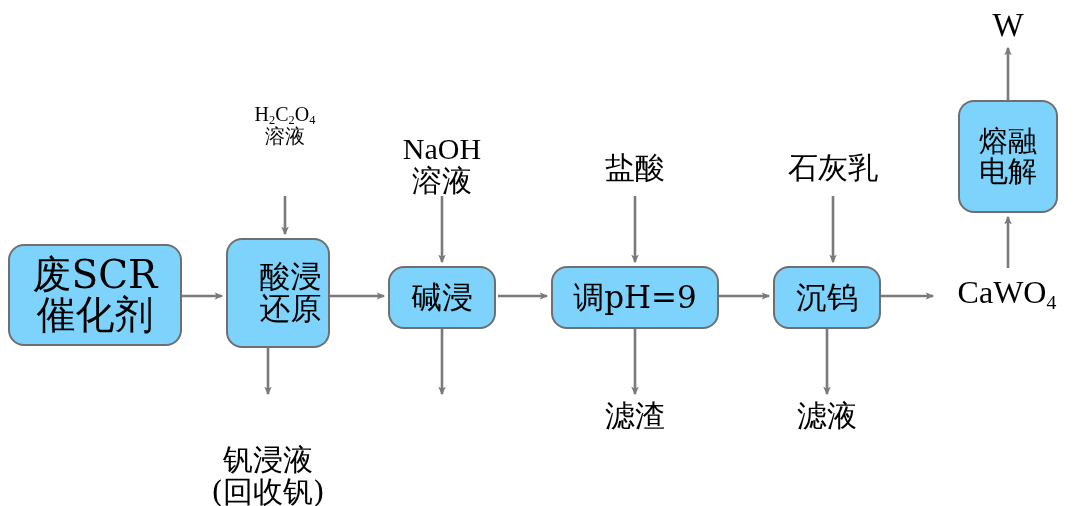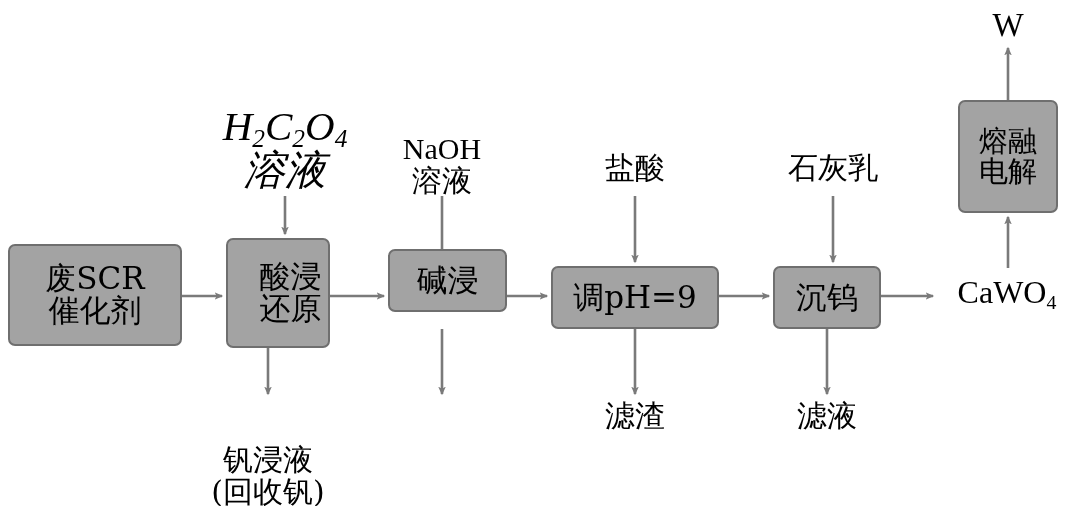--- a/index.html
+++ b/index.html
@@ -22,22 +22,22 @@
     position: absolute;
     left: 0;
     top: 0;
     width: 1080px;
     height: 506px;
   }
   .node {
     position: absolute;
     box-sizing: border-box;
     border: 2.5px solid #6f6f6f;
-    border-radius: 7px;
-    background: #a3a3a3;
+    border-radius: 16px;
+    background: #7dd3fc;
     display: flex;
     flex-direction: column;
     align-items: center;
     justify-content: center;
     line-height: 1.02;
     white-space: nowrap;
     z-index: 3;
   }
   .node .ln {
     display: block;
@@ -85,48 +85,48 @@
       <line x1="268" y1="348" x2="268" y2="394" marker-end="url(#ah)"></line>
       <line x1="442" y1="329" x2="442" y2="394" marker-end="url(#ah)"></line>
       <line x1="635" y1="329" x2="635" y2="394" marker-end="url(#ah)"></line>
       <line x1="827" y1="329" x2="827" y2="394" marker-end="url(#ah)"></line>
 
       <line x1="1008" y1="268" x2="1008" y2="217" marker-end="url(#ah)"></line>
       <line x1="1008" y1="100" x2="1008" y2="48" marker-end="url(#ah)"></line>
     </g>
   </svg>
 
-  <div class="node cjk" style="left:8px; top:244px; width:174px; height:102px; font-size:31px;">
+  <div class="node cjk" style="left:8px; top:244px; width:174px; height:102px; font-size:39px;">
     <span class="ln">废SCR</span>
     <span class="ln">催化剂</span>
   </div>
 
   <div class="node cjk" style="left:226px; top:238px; width:104px; height:110px; font-size:31px;padding-left:25px;">
     <span class="ln">酸浸</span>
     <span class="ln">还原</span>
   </div>
 
-  <div class="node cjk" style="left:388px; top:249px; width:119px; height:63px; font-size:31px;">
+  <div class="node cjk" style="left:388px; top:266px; width:108px; height:63px; font-size:31px;">
     <span class="ln">碱浸</span>
   </div>
 
   <div class="node cjk" style="left:551px; top:266px; width:168px; height:63px; font-size:31px;">
     <span class="ln">调pH=9</span>
   </div>
 
   <div class="node cjk" style="left:773px; top:266px; width:108px; height:63px; font-size:31px;">
     <span class="ln">沉钨</span>
   </div>
 
   <div class="node cjk" style="left:958px; top:100px; width:100px; height:113px; font-size:29px;">
     <span class="ln">熔融</span>
     <span class="ln">电解</span>
   </div>
 
-  <div class="label" style="left:285px; top:104px; transform:translateX(-50%); font-size:41px;font-style:italic;">
+  <div class="label" style="left:285px; top:104px; transform:translateX(-50%); font-size:20px;">
     <span class="ln">H<sub>2</sub>C<sub>2</sub>O<sub>4</sub></span>
     <span class="ln cjk">溶液</span>
   </div>
 
   <div class="label" style="left:442px; top:104px; transform:translateX(-50%); font-size:30px;margin-top:29px;">
     <span class="ln">NaOH</span>
     <span class="ln cjk">溶液</span>
   </div>
 
   <div class="label cjk" style="left:635px; top:152px; transform:translateX(-50%); font-size:30px;">

